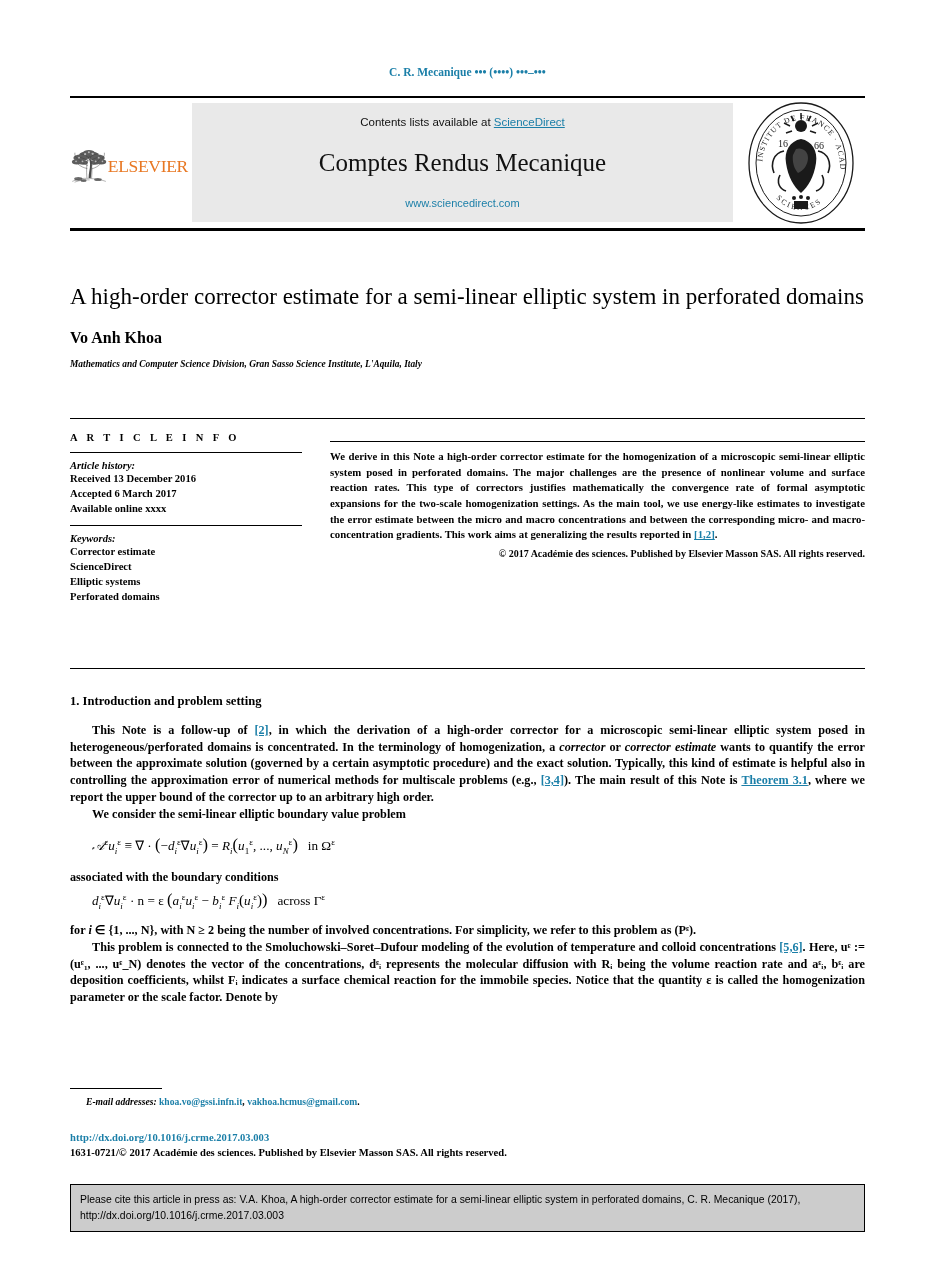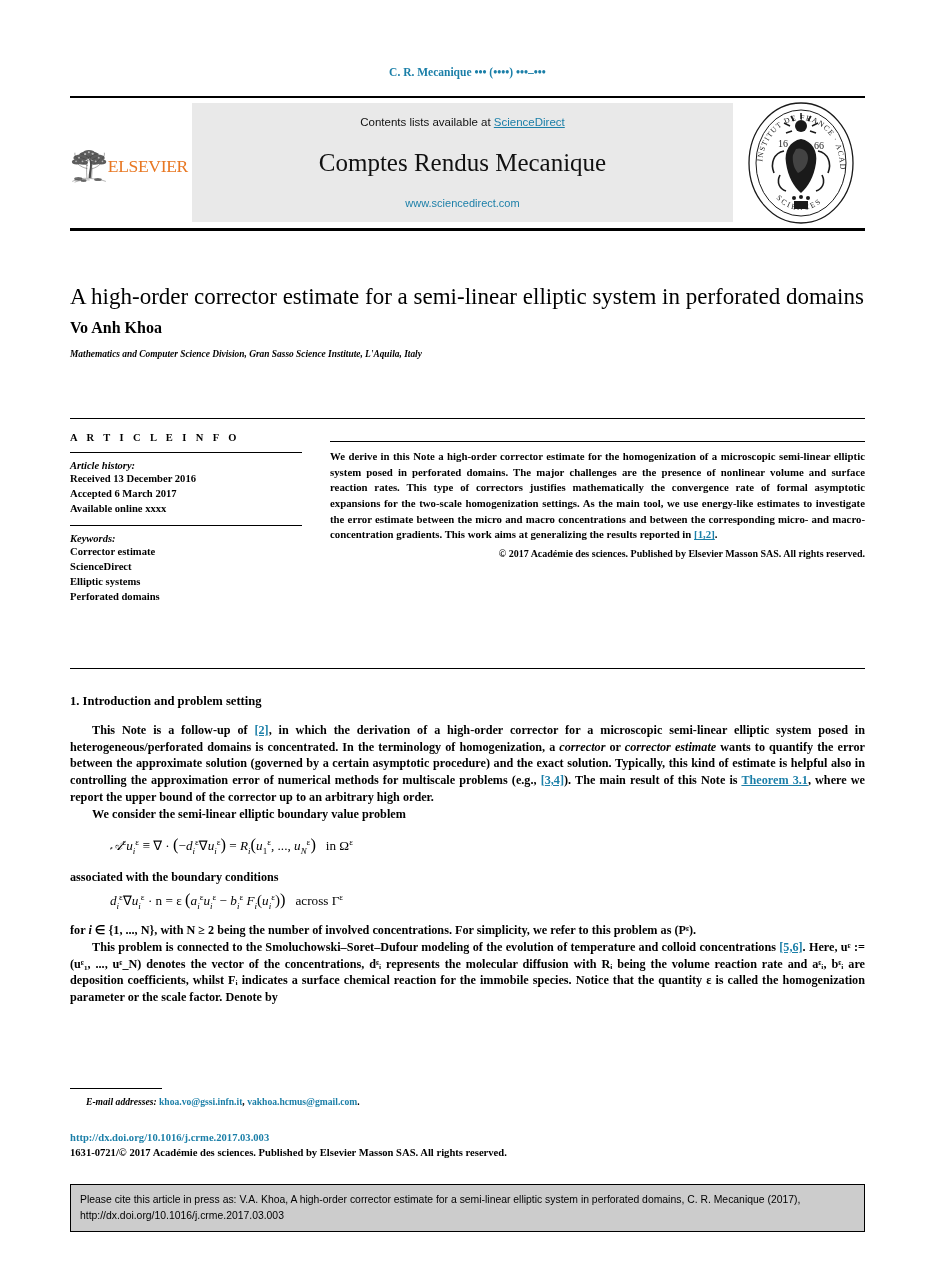--- a/index.html
+++ b/index.html
@@ -150,21 +150,21 @@
     font-size: 23px;
     font-weight: normal;
     line-height: 1.28;
     color: #000;
     margin: 0;
   }
   .author-name {
     font-family: "Liberation Serif", serif;
     font-size: 16px;
     font-weight: bold;
-    margin-top: 8px;
+    margin-top: 18px;
     color: #000;
   }
   .affiliation {
     font-family: "Liberation Serif", serif;
     font-style: italic;
     font-weight: bold;
     font-size: 9.4px;
     margin-top: 12px;
     color: #000;
   }
@@ -264,21 +264,21 @@
     line-height: 1.37;
     text-align: justify;
     color: #000;
     margin: 0;
   }
   .para.indent { text-indent: 22px; }
   .eq {
     font-family: "Liberation Serif", serif;
     font-size: 13.2px;
     color: #000;
-    margin: 13px 0 13px 40px;
+    margin: 13px 0 13px 22px;
     font-style: normal;
   }
   .eq-tight { margin-top: 4px; margin-bottom: 4px; }
   sub, sup { font-size: 68%; }
   .it { font-style: italic; }
 
   
   .foot-rule {
     position: absolute;
     left: 70px;

